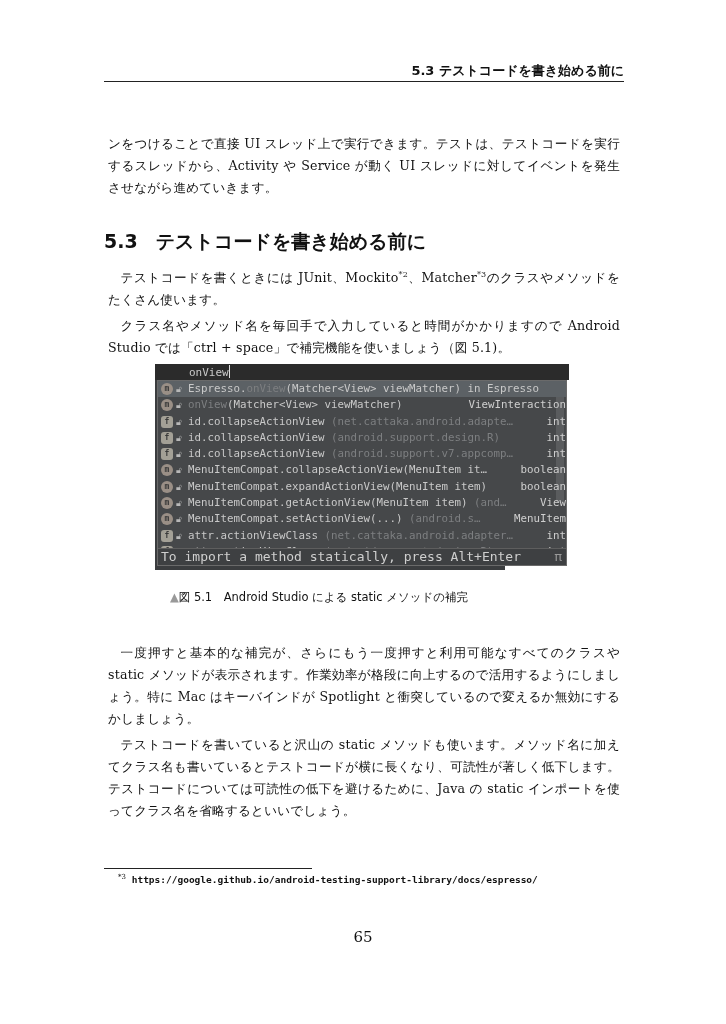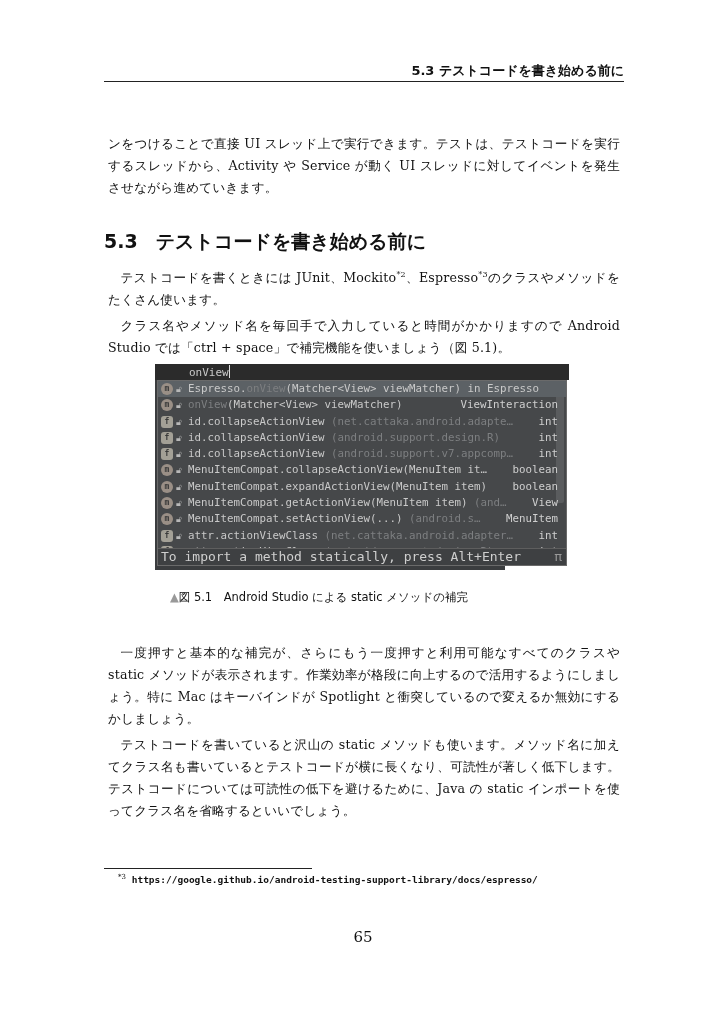--- a/index.html
+++ b/index.html
@@ -27,21 +27,21 @@
           border: 1px solid #6a6a6a; box-sizing: border-box; overflow: hidden; }
   .row { position: relative; height: 16.3px; font-family: "DejaVu Sans Mono", "Liberation Mono", monospace;
           font-size: 10.8px; color: #c9c9c9; white-space: nowrap; line-height: 16px; }
   .row.selected { background: #5c6165; }
   .row .kind { position: absolute; left: 3px; top: 2px; width: 12px; height: 12px; border-radius: 50%;
           background: #9a8f86; color: #3a3a3a; font-size: 8px; line-height: 12px; text-align: center; font-weight: bold; }
   .row .kind.field { background: #a3a096; border-radius: 3px; }
   .row .lock { position: absolute; left: 18px; top: 0; font-size: 9px; color: #b8b8b8; }
   .row .sig { position: absolute; left: 30px; top: 0; }
   .row .dim { color: #7d7f81; }
-  .row .ret { position: absolute; right: 8px; top: 0; color: #cfcfcf; }
+  .row .ret { position: absolute; right: 0; top: 0; color: #cfcfcf; }
   .scrollbar { position: absolute; right: 2px; top: 2px; width: 8px; height: 120px; background: #5a5c5e; border-radius: 2px; }
   .bulb { position: absolute; right: 2px; top: 2px; width: 8px; height: 10px; background: #e8e6e0; border-radius: 50% 50% 30% 30%; }
   .popup-footer { position: absolute; left: 0; bottom: 0; width: 100%; height: 16px; background: #3e4042;
           border-top: 1px solid #5e5e5e; font-family: "DejaVu Sans Mono", "Liberation Mono", monospace;
           font-size: 13px; color: #cfcfcf; line-height: 15px; }
   .popup-footer .hint { position: absolute; left: 3px; }
   .popup-footer .pi { position: absolute; right: 4px; color: #999; }
 
   .caption { position: absolute; left: 0; width: 638px; top: 590px; text-align: center;
           font-family: "DejaVu Sans", "Liberation Sans", sans-serif; font-size: 11.5px; }
@@ -61,21 +61,21 @@
 
 <div class="para" style="top:129px;">
   <p>ンをつけることで直接 UI スレッド上で実行できます。テストは、テストコードを実行するスレッドから、Activity や Service が動く UI スレッドに対してイベントを発生させながら進めていきます。</p>
 </div>
 
 <div class="sec-title">
   <span class="num">5.3</span><span>テストコードを書き始める前に</span>
 </div>
 
 <div class="para" style="top:263px;">
-  <p class="indent"><span>テストコードを書くときには JUnit、Mockito</span><sup>*2</sup><span>、Espresso</span><sup>*3</sup><span>のクラスやメソッドをたくさん使います。</span></p>
+  <p class="indent"><span>テストコードを書くときには JUnit、Mockito</span><sup>*2</sup><span>、Matcher</span><sup>*3</sup><span>のクラスやメソッドをたくさん使います。</span></p>
   <p class="indent">クラス名やメソッド名を毎回手で入力していると時間がかかりますので Android Studio では「ctrl + space」で補完機能を使いましょう（図 5.1)。</p>
 </div>
 
 <div class="figure">
   <div class="editor-line">
     <span class="typed"><span>onView</span><span class="caret"></span></span>
   </div>
   <div class="popup">
     <div class="scrollbar"></div>
     <div class="bulb"></div>

